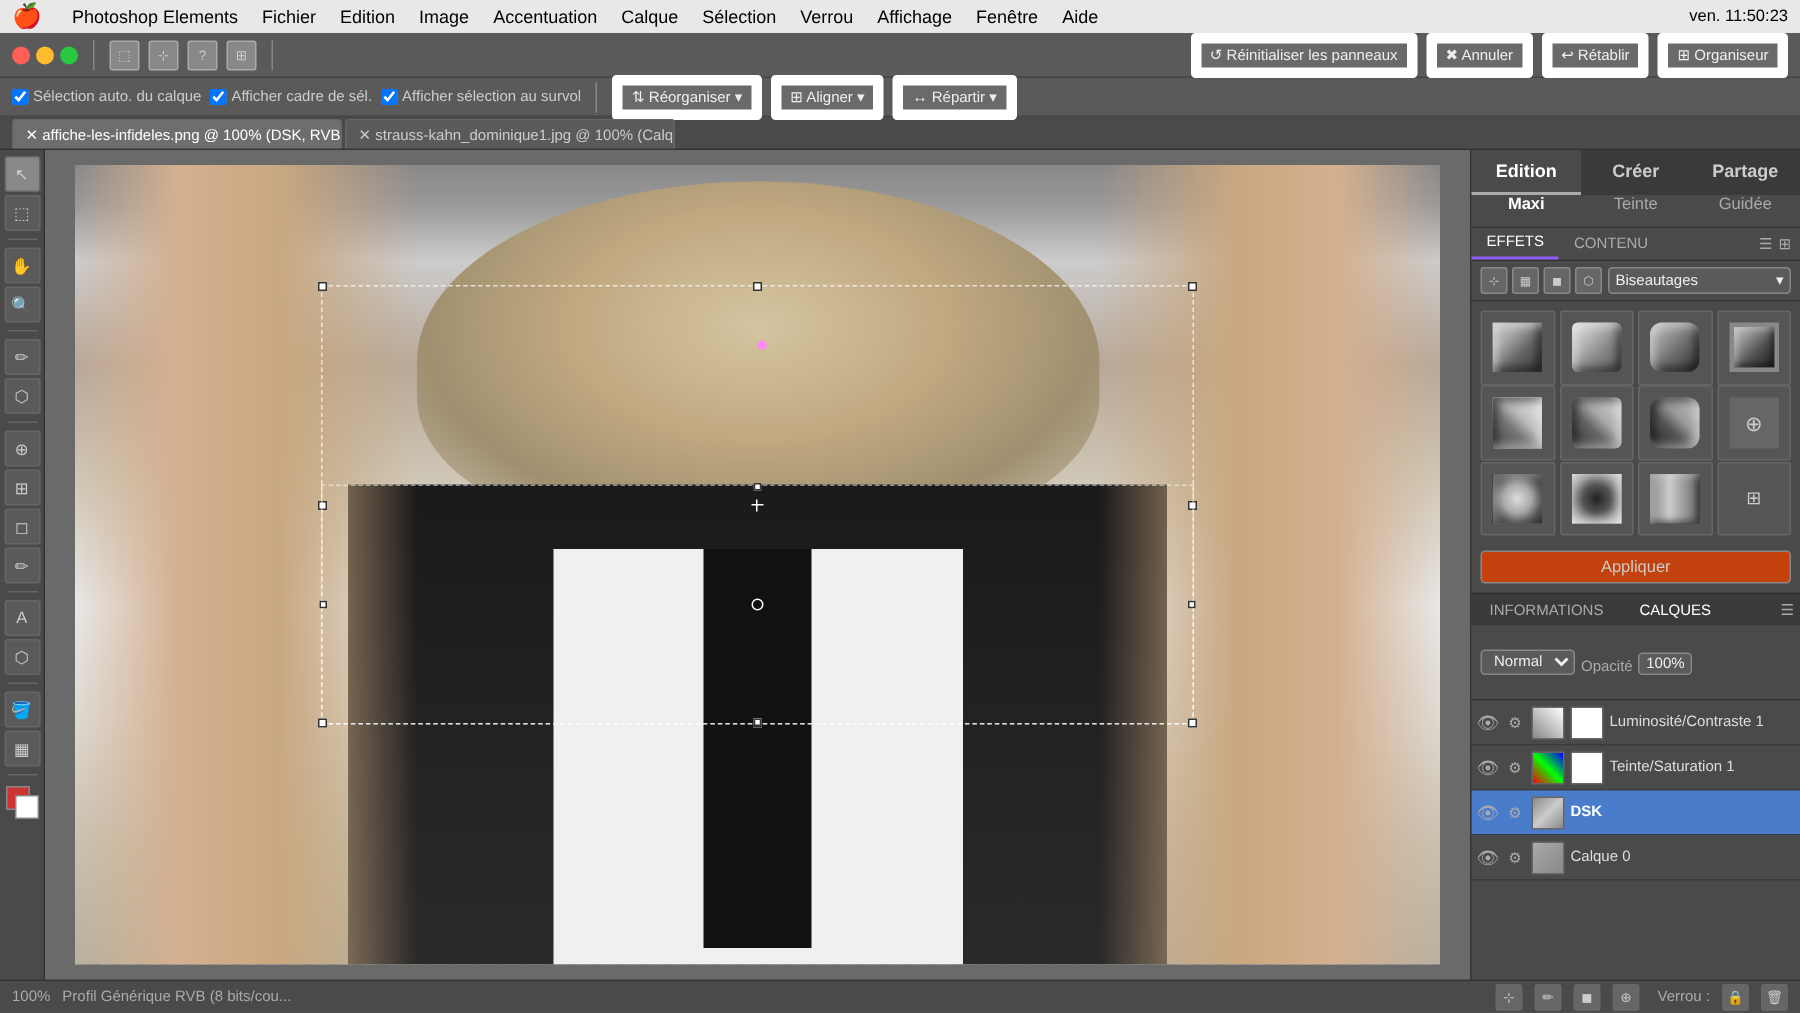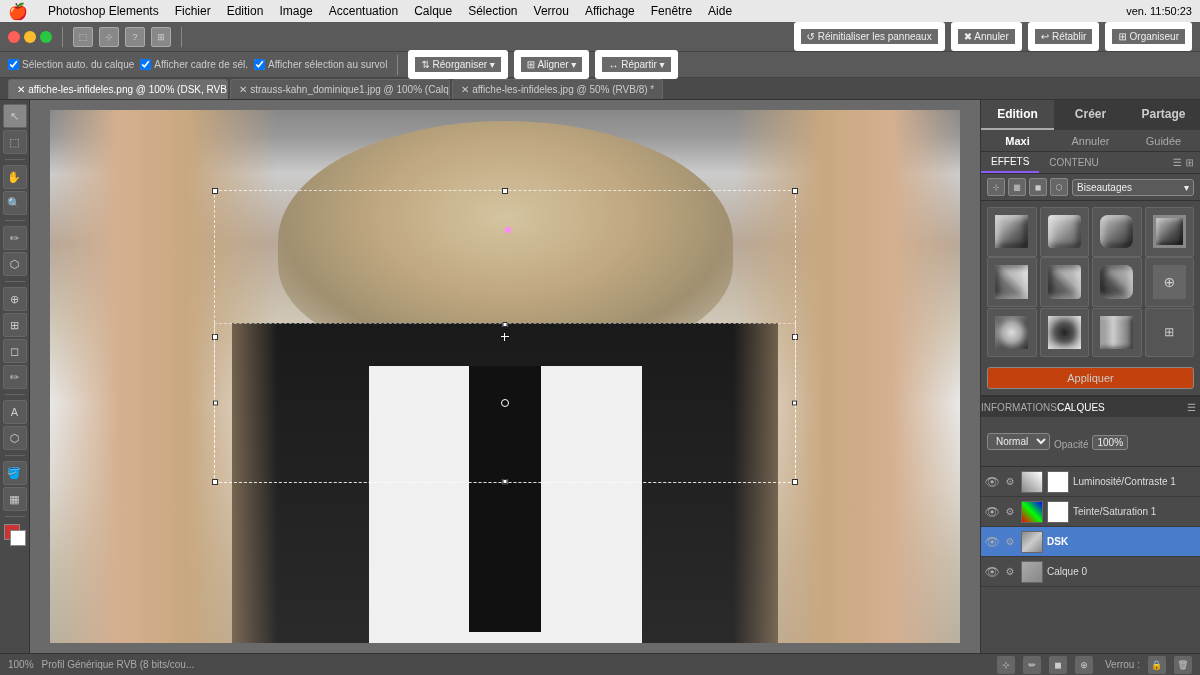--- a/index.html
+++ b/index.html
@@ -90,21 +90,21 @@
       font-size: 12px; font-weight: bold; color: #ccc; cursor: pointer;
       border-bottom: 2px solid transparent;
     }
     .panel-tab.active { color: #fff; border-bottom: 2px solid #aaa; background: #4a4a4a; }
 
     
     #mode-tabs {
       display: flex; background: #4a4a4a; height: 22px; border-bottom: 1px solid #333;
     }
     .mode-tab {
-      flex: 1; display: flex; align-items: center; justify-content: center;
+      flex: 1; display: flex; align-items: flex-start; justify-content: center;
       font-size: 11px; color: #aaa; cursor: pointer;
     }
     .mode-tab.active { color: #fff; font-weight: bold; }
 
     
     #effects-tabs {
       display: flex; background: #4a4a4a; height: 22px; border-bottom: 1px solid #333; align-items: center;
     }
     .effects-tab {
       padding: 0 10px; font-size: 10px; color: #aaa; cursor: pointer; height: 100%;
@@ -147,21 +147,21 @@
     }
 
     
     #info-calques {
       border-top: 2px solid #333; display: flex; flex-direction: column; flex: 1;
     }
     #info-calques-tabs {
       display: flex; background: #3a3a3a; height: 20px; align-items: center;
     }
     .info-tab {
-      padding: 0 0; font-size: 10px; color: #aaa; cursor: pointer; height: 100%; display: flex; align-items: center;
+      padding: 0 12px; font-size: 10px; color: #aaa; cursor: pointer; height: 100%; display: flex; align-items: center;
     }
     .info-tab.active { color: #fff; }
     #calques-toolbar {
       display: flex; align-items: flex-end; padding: 16px 6px; gap: 4px; border-bottom: 1px solid #333; background: #4a4a4a;
     }
     .blend-dropdown { background: #5a5a5a; border: 1px solid #888; border-radius: 3px; padding: 1px 4px; color: #eee; font-size: 10px; cursor: pointer; }
     .opacity-label { font-size: 10px; color: #aaa; }
     .opacity-value { background: #5a5a5a; border: 1px solid #888; border-radius: 3px; padding: 1px 4px; color: #eee; font-size: 10px; width: 36px; }
 
     
@@ -248,23 +248,20 @@
   <button class="toolbar-btn">⊞ Aligner ▾</button>
   <button class="toolbar-btn">↔ Répartir ▾</button>
 </div>
 
 <div id="tab-bar">
   <div class="doc-tab active">
     <span>✕ affiche-les-infideles.png @ 100% (DSK, RVB/8*)</span>
   </div>
   <div class="doc-tab">
     <span>✕ strauss-kahn_dominique1.jpg @ 100% (Calque 0, RVB/8) *</span>
-  </div>
-  <div class="doc-tab">
-    <span>✕ affiche-les-infideles.jpg @ 50% (RVB/8) *</span>
   </div>
 </div>
 
 <div id="content-area">
 
   <div id="left-toolbar">
     <div class="tool-btn active">↖</div>
     <div class="tool-btn">⬚</div>
     <div class="tool-separator"></div>
     <div class="tool-btn">✋</div>
@@ -352,21 +349,21 @@
       <div class="panel-tab">
         <span>Partage</span>
       </div>
     </div>
 
     <div id="mode-tabs">
       <div class="mode-tab active">
         <span>Maxi</span>
       </div>
       <div class="mode-tab">
-        <span>Annuler</span>
+        <span>Teinte</span>
       </div>
       <div class="mode-tab">
         <span>Guidée</span>
       </div>
     </div>
 
     <div id="effects-tabs">
       <div class="effects-tab active">
         <span>EFFETS</span>
       </div>

